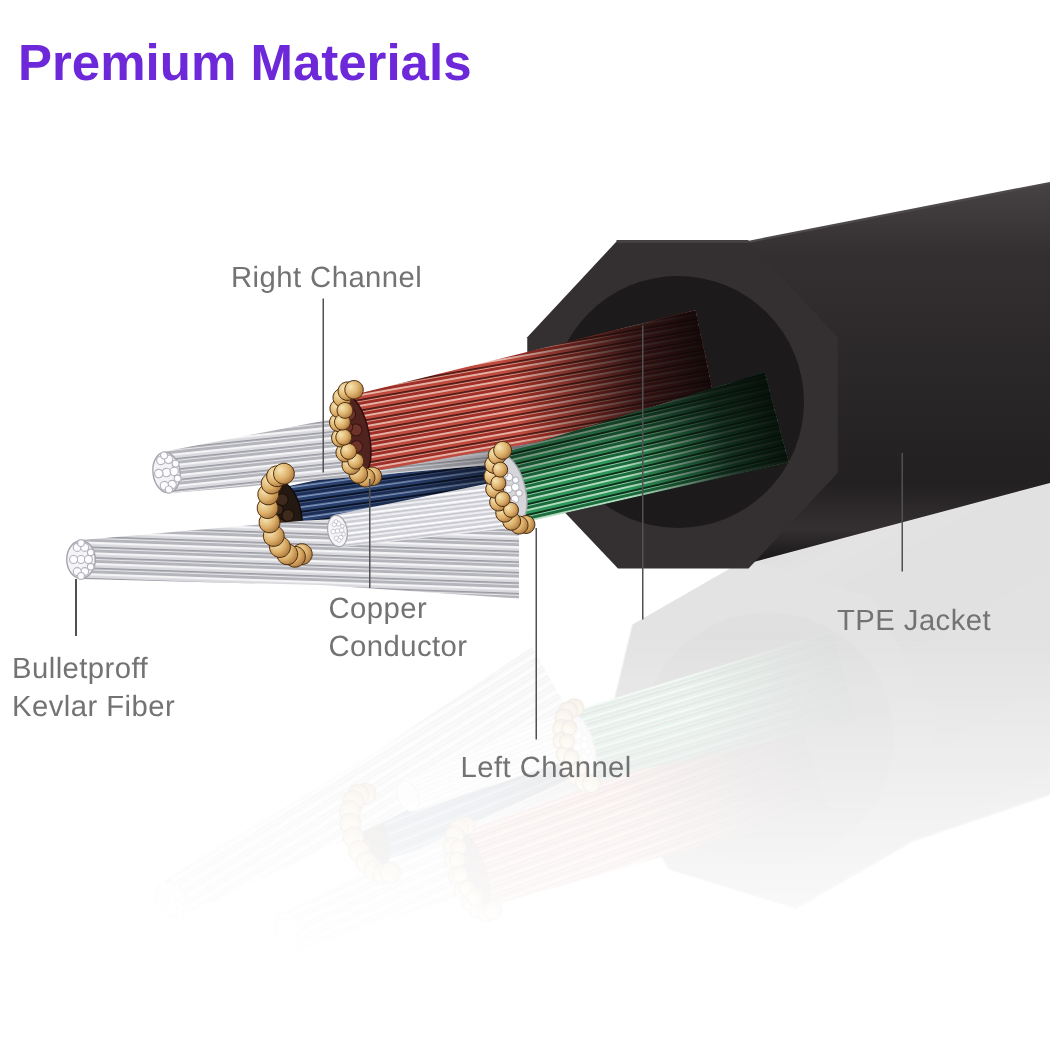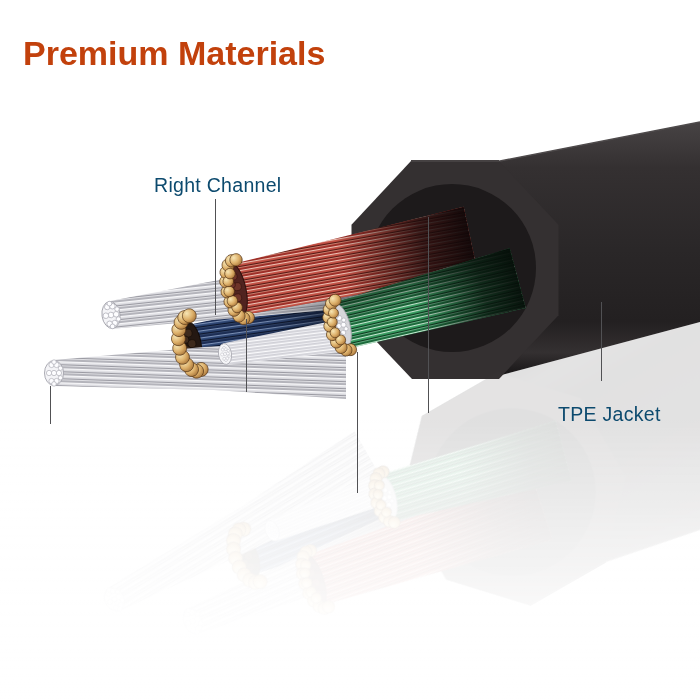--- a/index.html
+++ b/index.html
@@ -1,23 +1,23 @@
 <!DOCTYPE html>
 <html><head>
 <meta charset="utf-8">
 <style>
   html,body{margin:0;padding:0;background:#ffffff;}
   .stage{position:relative;width:700px;height:700px;background:#ffffff;overflow:hidden;
          font-family:"Liberation Sans",sans-serif;}
   .stage svg{position:absolute;left:0;top:0;}
-  h1.title{position:absolute;left:8px;top:18px;margin:15px;
+  h1.title{position:absolute;left:8px;top:18px;margin:4px;
            font:bold 34px/40px "Liberation Sans",sans-serif;
-           color:#c2410c;letter-spacing:0px;}
+           color:#6d28d9;letter-spacing:0px;}
   .label{position:absolute;font:19.5px/25px "Liberation Sans",sans-serif;
-         color:#0c4a6e;letter-spacing:.3px;white-space:nowrap;}
+         color:#737373;letter-spacing:.3px;white-space:nowrap;}
   .leader{position:absolute;width:1.4px;background:#515154;}
 </style>
 </head>
 <body>
 
 <div class="stage">
 
 <svg width="700" height="700" viewBox="0 0 700 700">
   <defs>
     <linearGradient id="gBody" x1="0" y1="0" x2="0" y2="1">
@@ -240,17 +240,26 @@
 <div class="leader" style="left:357px;top:352px;height:141px"></div>
 <div class="leader" style="left:428px;top:217px;height:196px"></div>
 <div class="leader" style="left:601px;top:302px;height:79px"></div>
 
 <h1 class="title">Premium Materials</h1>
 
 <div class="label" style="left:154px;top:173px">Right Channel</div>
 
 <div class="label" style="left:558px;top:402px">TPE Jacket</div>
 
-
-
-
-
+<div class="label" style="left:219px;top:394px">
+  <div>Copper</div>
+  <div>Conductor</div>
 </div>
 
+
+<div class="label" style="left:307px;top:500px">Left Channel</div>
+
+<div class="label" style="left:8px;top:434px">
+  <div>Bulletproff</div>
+  <div>Kevlar Fiber</div>
+</div>
+
+</div>
+
 </body></html>

